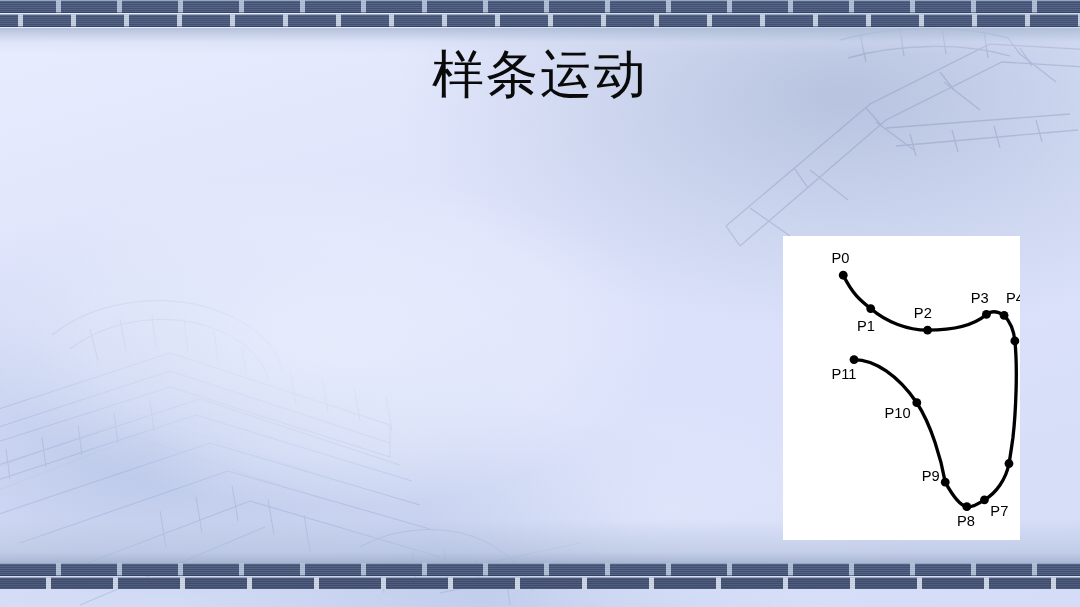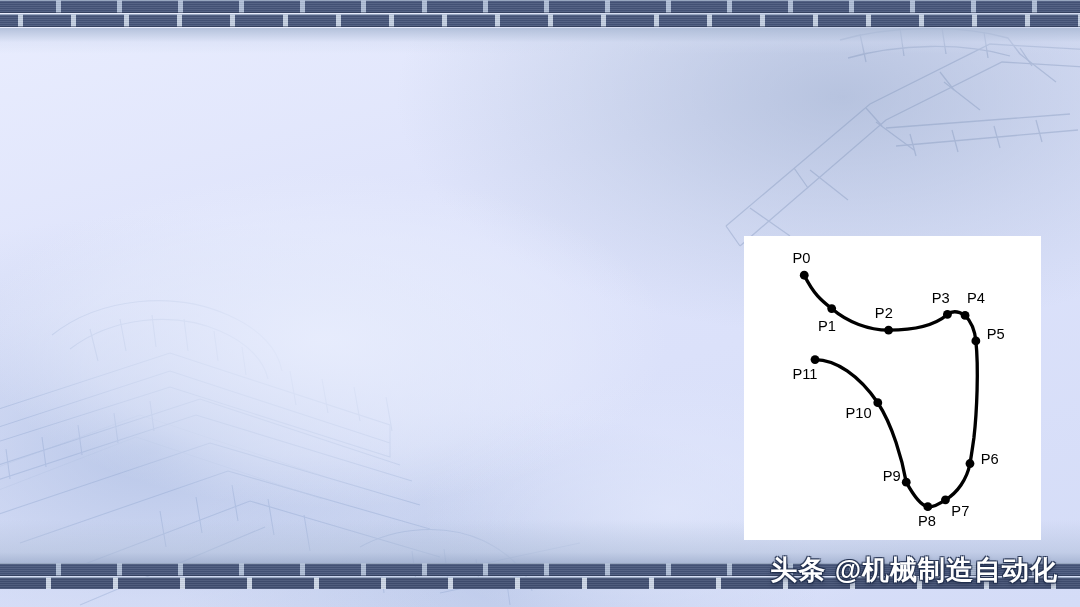--- a/index.html
+++ b/index.html
@@ -144,23 +144,23 @@
     line-height: 47px;
     color: #080808;
     font-family: "Liberation Serif", "DejaVu Serif", serif;
     text-indent: 66px;
     letter-spacing: 0px;
   }
 
   
   .figure-box {
     position: absolute;
-    left: 744px;
+    left: 783px;
     top: 236px;
-    width: 297px;
+    width: 237px;
     height: 304px;
     background: #ffffff;
     overflow: hidden;
   }
   .figure-box svg { display: block; }
 
   .pt-label {
     font-family: "Liberation Sans", "DejaVu Sans", sans-serif;
     font-size: 15px;
     fill: #000000;
@@ -241,20 +241,21 @@
   </div>
   <div class="band-fade-top"></div>
 
   <div class="band-fade-bottom"></div>
   <div class="brick-band bottom">
     <div class="brick-row r1"></div>
     <div class="brick-row r3"></div>
     <div class="brick-grain"></div>
   </div>
 
+  <div class="title">样条运动</div>
 
 
   <div class="figure-box">
     <svg width="297" height="304" viewBox="0 0 240 310">
       <path id="upper-curve" fill="none" stroke="#000000" stroke-width="3.4" stroke-linecap="round" d="M 30 40 C 40 60 48 66 58 74 C 74 88 96 96 116 96 C 142 96 162 92 176 80 C 182 75 188 77 194 81 C 200 87 204 97 205 107 C 208 135 206 180 203 206 C 201 220 200 227 199 232 C 196 248 186 262 174 269 C 168 273 161 277 156 276 C 148 275 140 262 134 251"></path>
       <path id="lower-curve" fill="none" stroke="#000000" stroke-width="3.4" stroke-linecap="round" d="M 41 126 C 62 126 86 142 105 170 C 120 193 130 228 134 251"></path>
       <g id="spline-points">
           <circle cx="30" cy="40" r="4.5" fill="#000000"></circle>
           <text x="18" y="28" class="pt-label">P0</text>
           <circle cx="58" cy="74" r="4.5" fill="#000000"></circle>
@@ -276,15 +277,14 @@
           <circle cx="134" cy="251" r="4.5" fill="#000000"></circle>
           <text x="110" y="250" class="pt-label">P9</text>
           <circle cx="105" cy="170" r="4.5" fill="#000000"></circle>
           <text x="72" y="186" class="pt-label">P10</text>
           <circle cx="41" cy="126" r="4.5" fill="#000000"></circle>
           <text x="18" y="146" class="pt-label">P11</text>
         </g>
     </svg>
   </div>
 
-  <div class="watermark">头条 @机械制造自动化</div>
 
 </div>
 
 </body></html>

